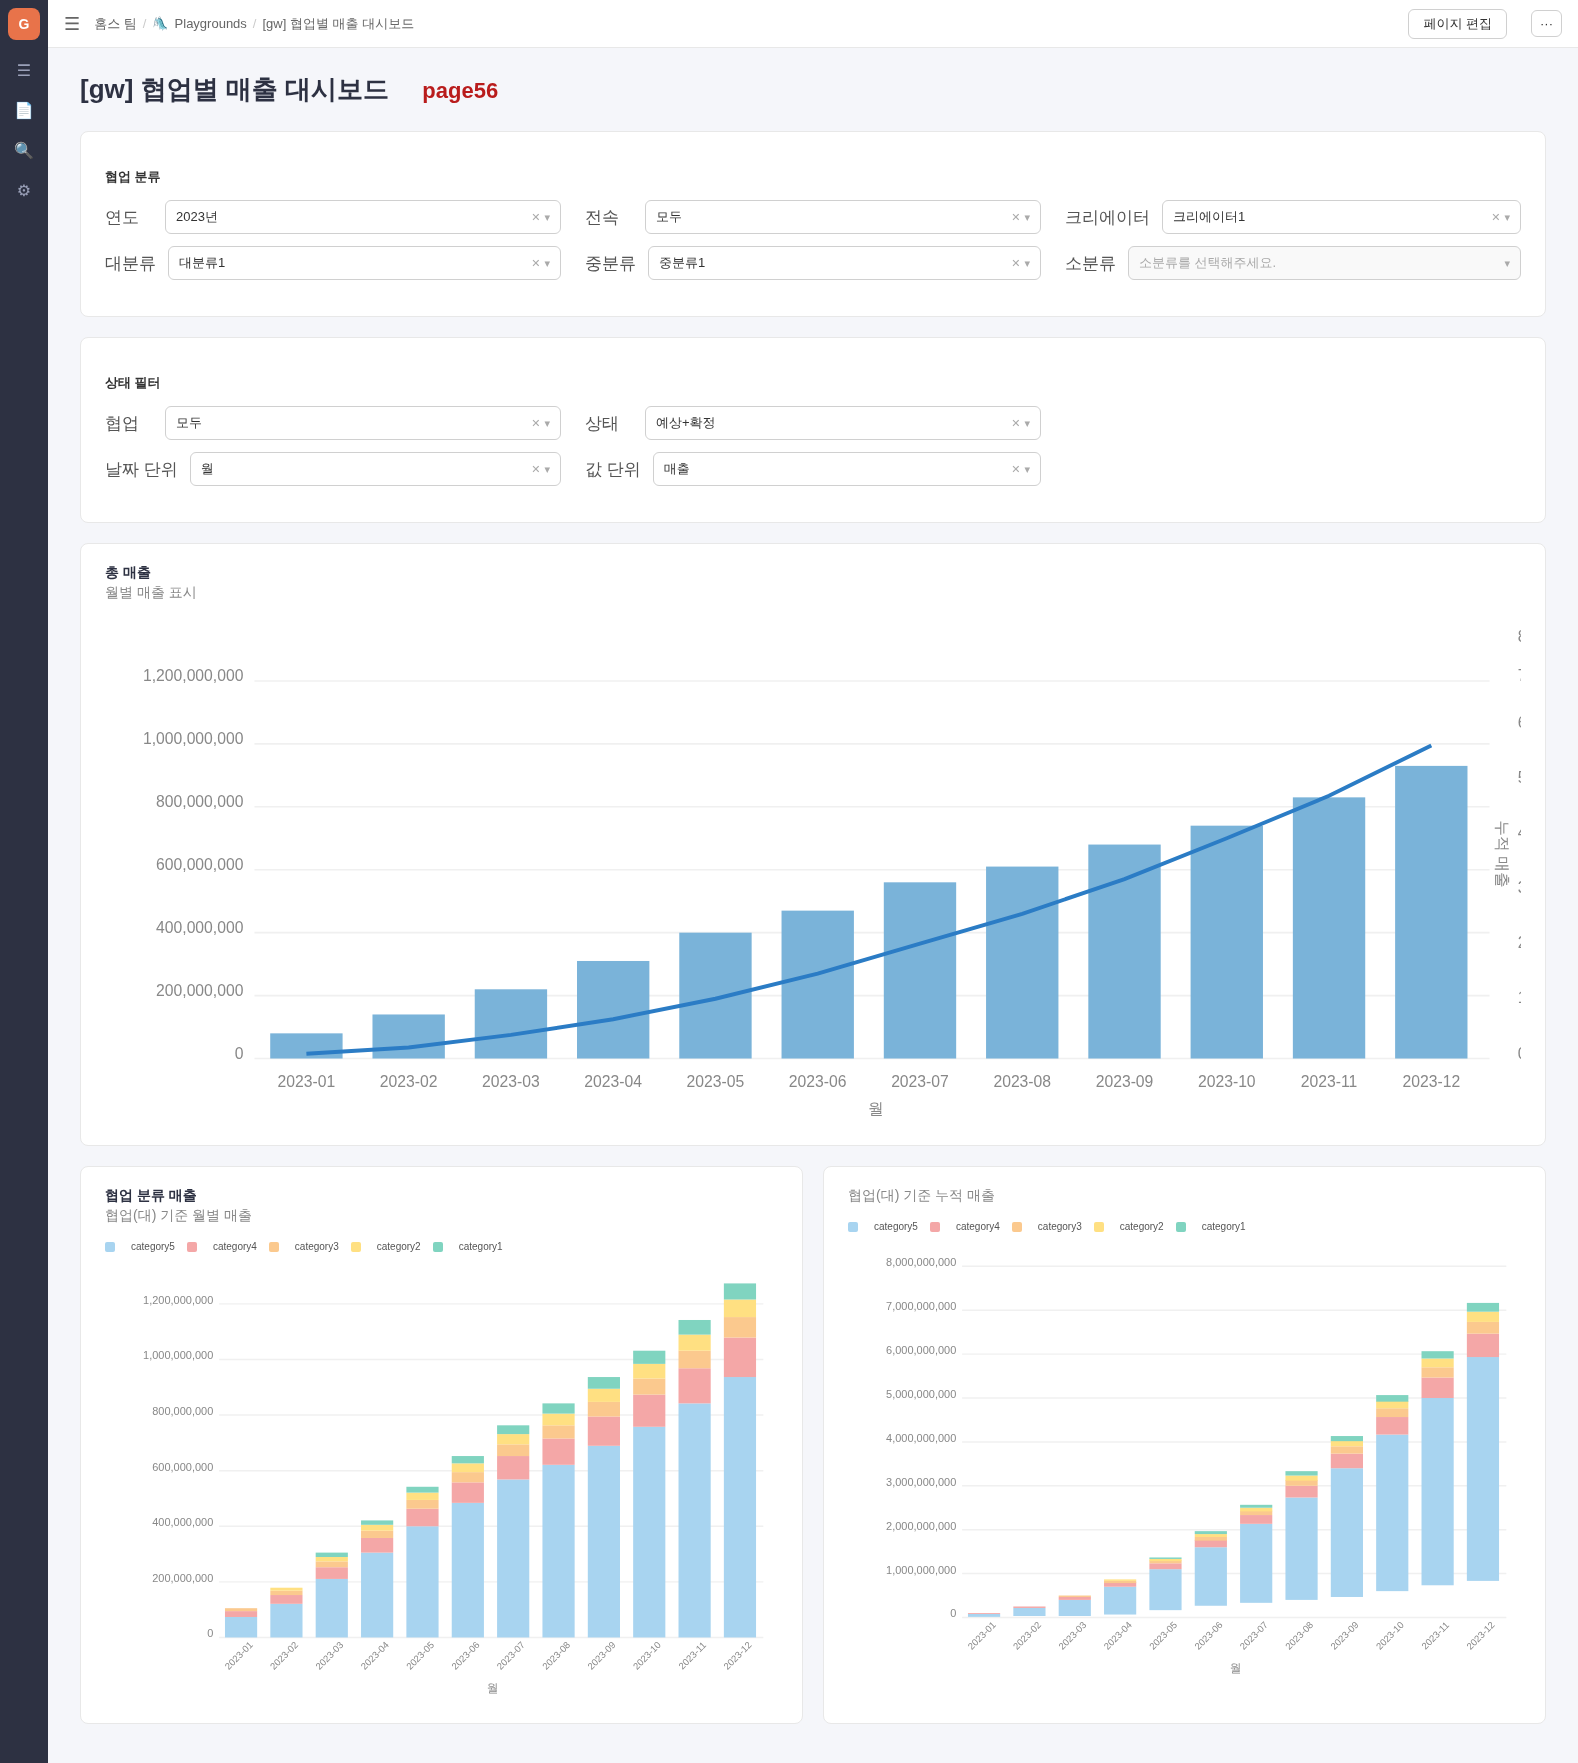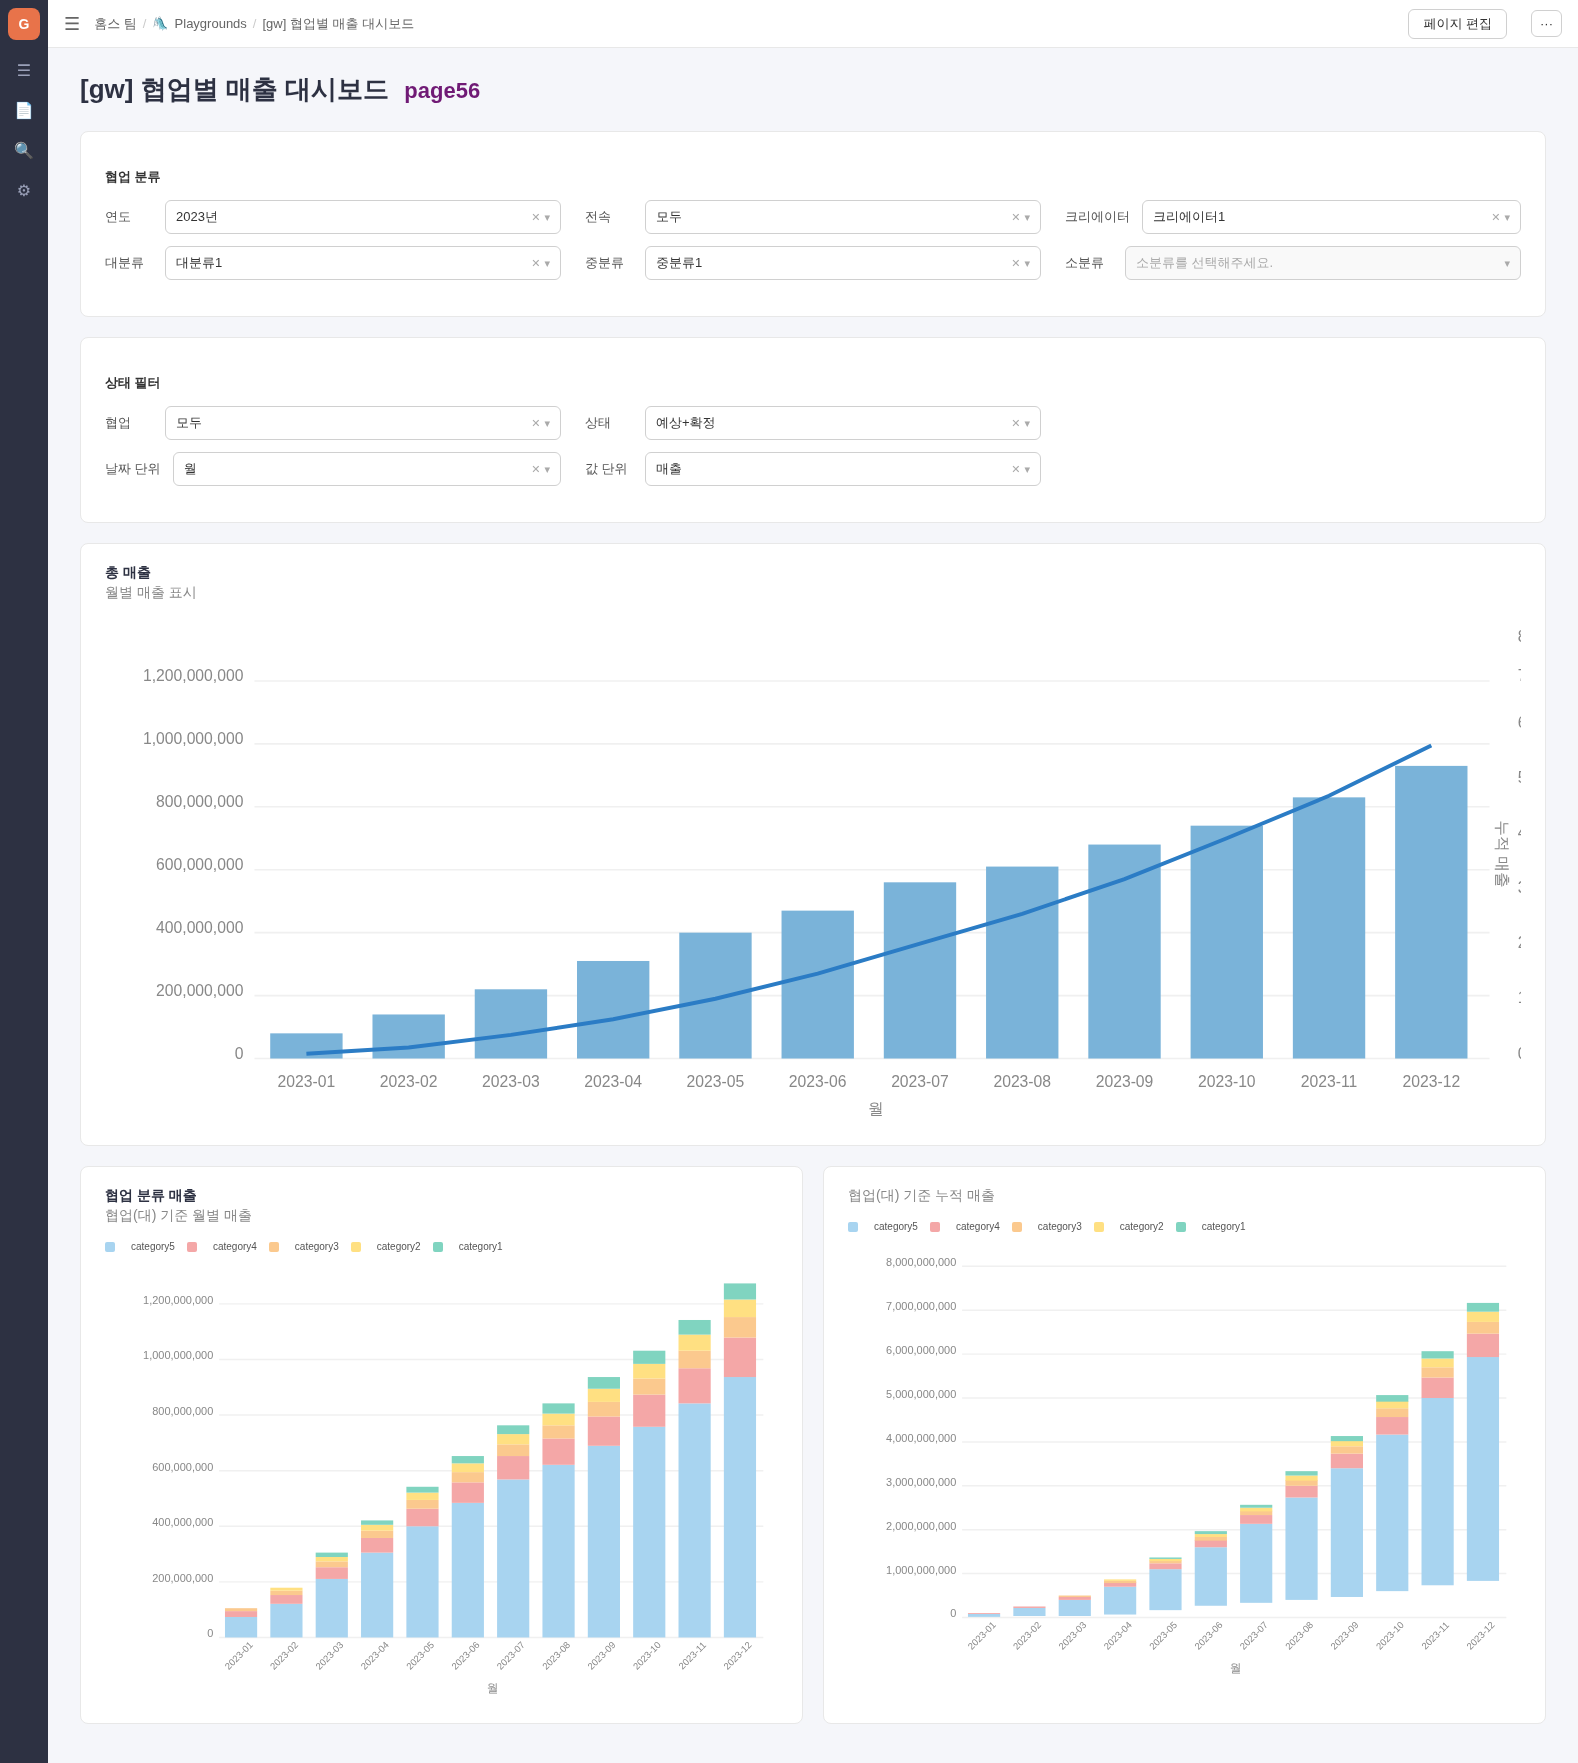--- a/index.html
+++ b/index.html
@@ -89,24 +89,24 @@
       padding: 24px 32px;
     }
 
     .page-title {
       font-size: 26px;
       font-weight: 700;
       color: #2d3142;
       margin-bottom: 24px;
     }
     .page-title .page-label {
-      color: #701a75;
+      color: #b91c1c;
       font-weight: 600;
       font-size: 22px;
-      margin-left: 8px;
+      margin-left: 26px;
     }
 
     .filter-section {
       background: white;
       border-radius: 8px;
       padding: 36px 24px;
       margin-bottom: 20px;
       border: 1px solid #e8e8e8;
     }
     .filter-section-title {
@@ -119,21 +119,21 @@
       display: grid;
       grid-template-columns: 1fr 1fr 1fr;
       gap: 12px 24px;
     }
     .filter-row {
       display: flex;
       align-items: center;
       gap: 12px;
     }
     .filter-label {
-      font-size: 13px;
+      font-size: 17px;
       color: #555;
       white-space: nowrap;
       min-width: 48px;
     }
     .filter-select {
       flex: 1;
       border: 1px solid #d0d0d0;
       border-radius: 6px;
       padding: 6px 10px;
       font-size: 13px;

